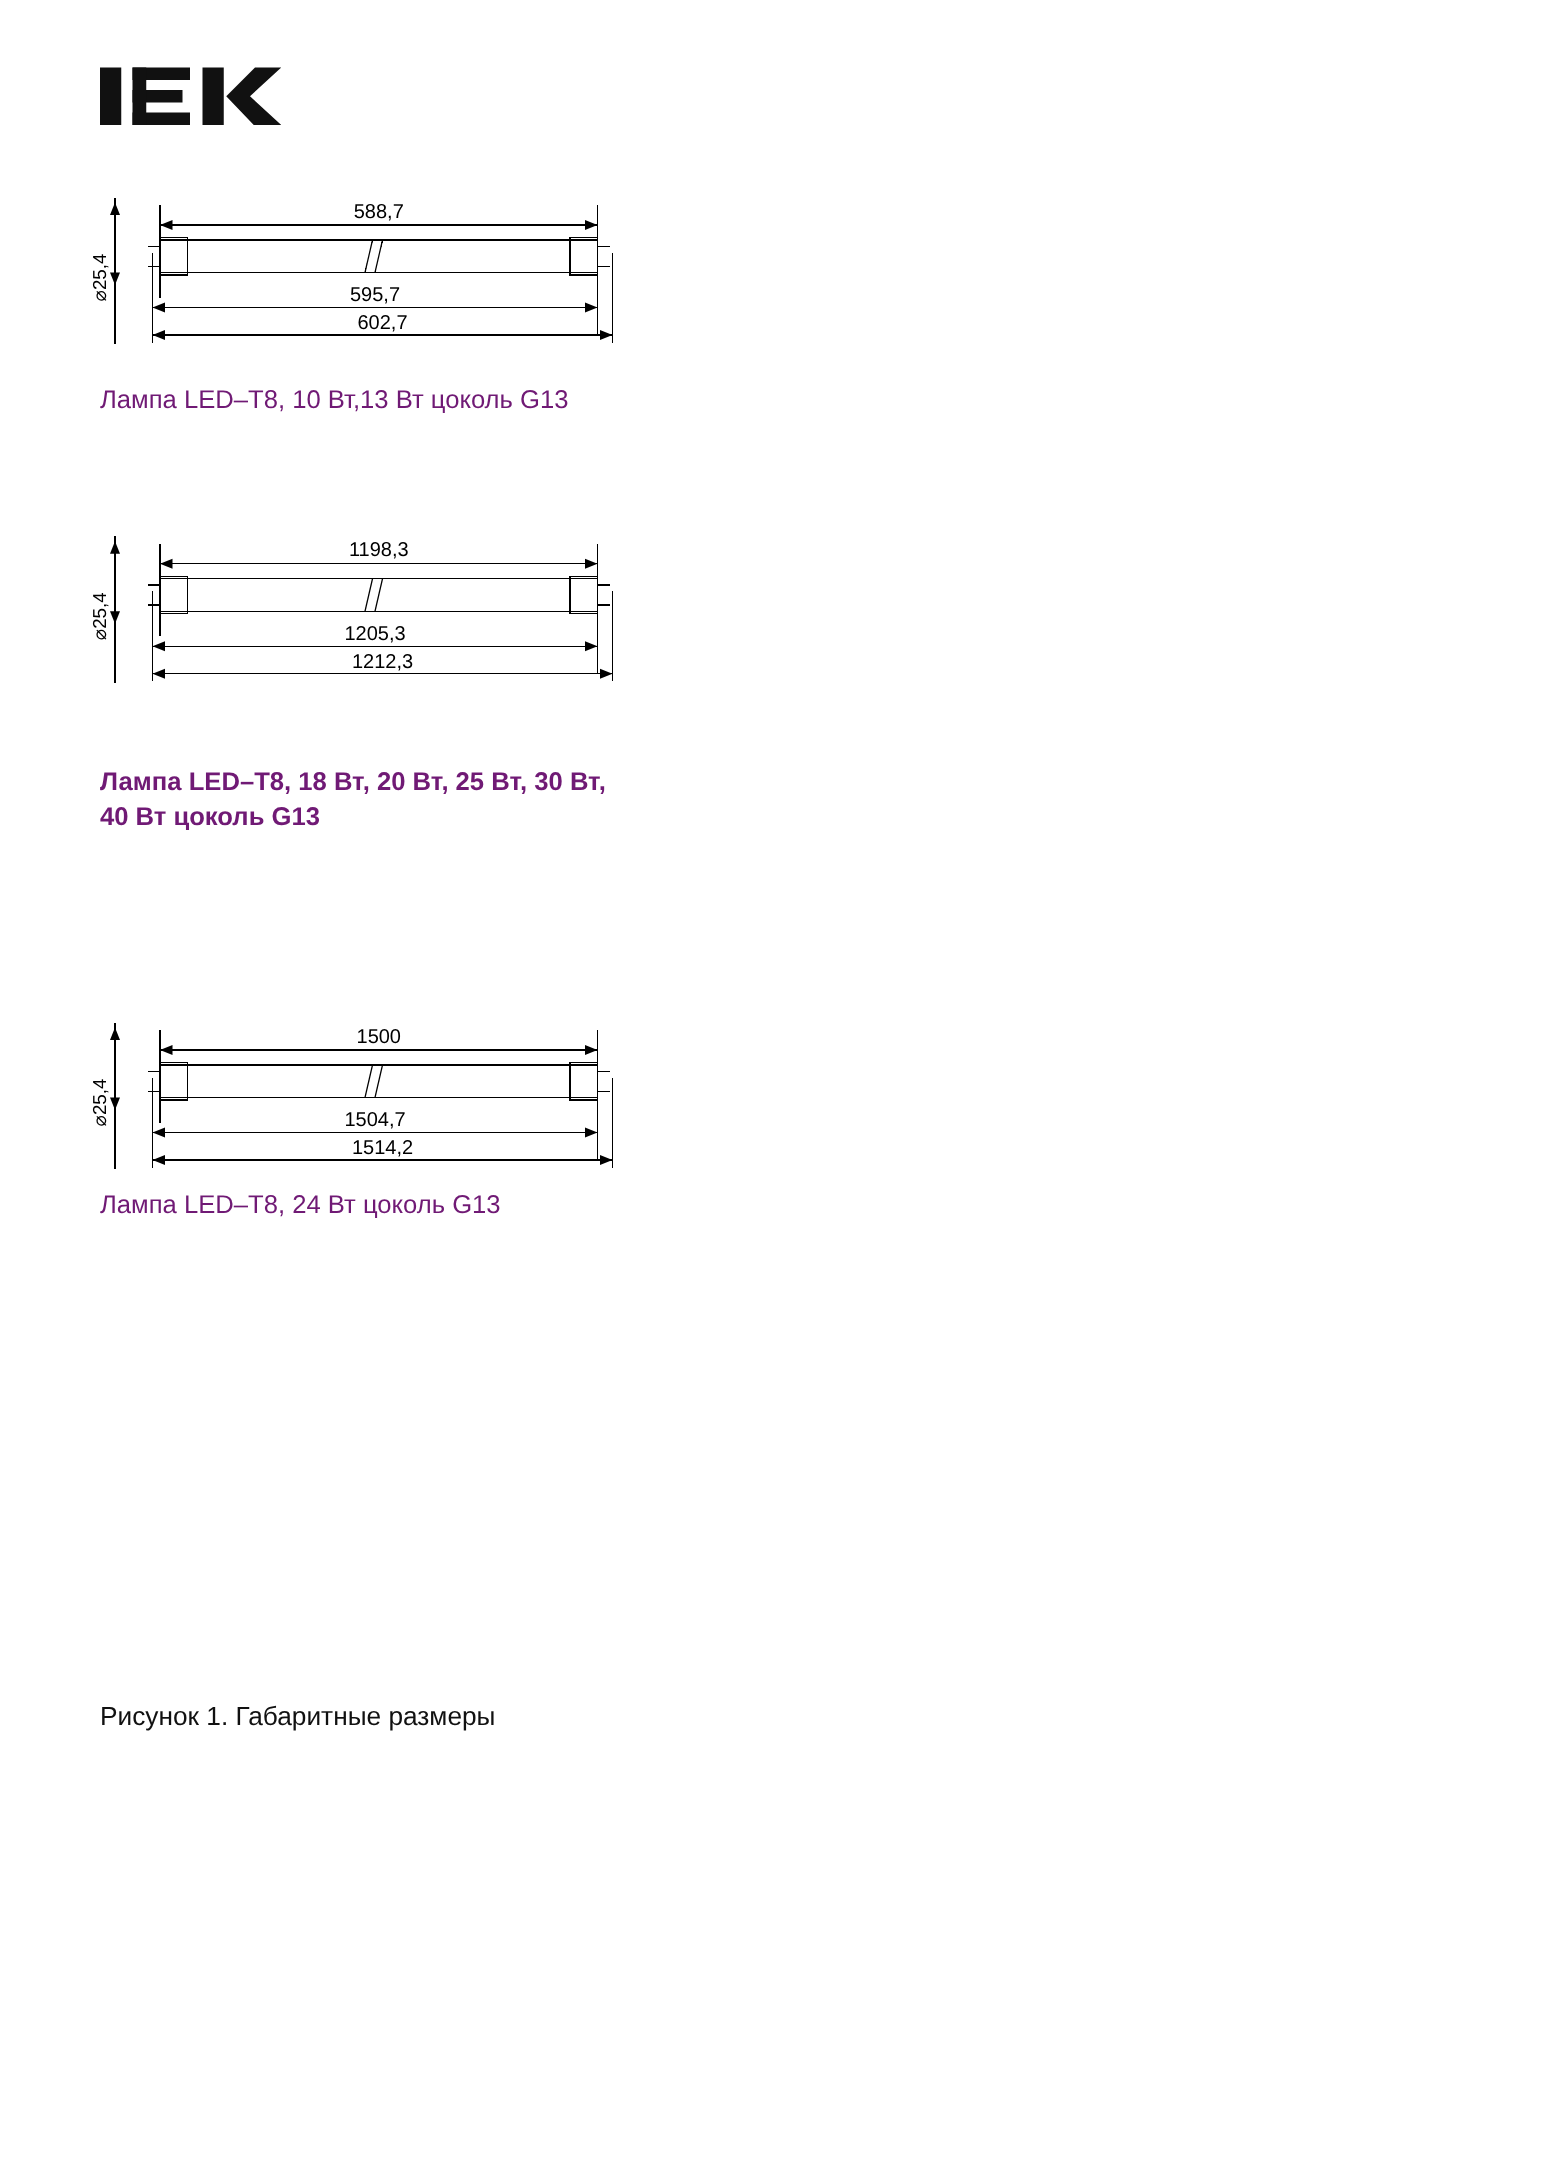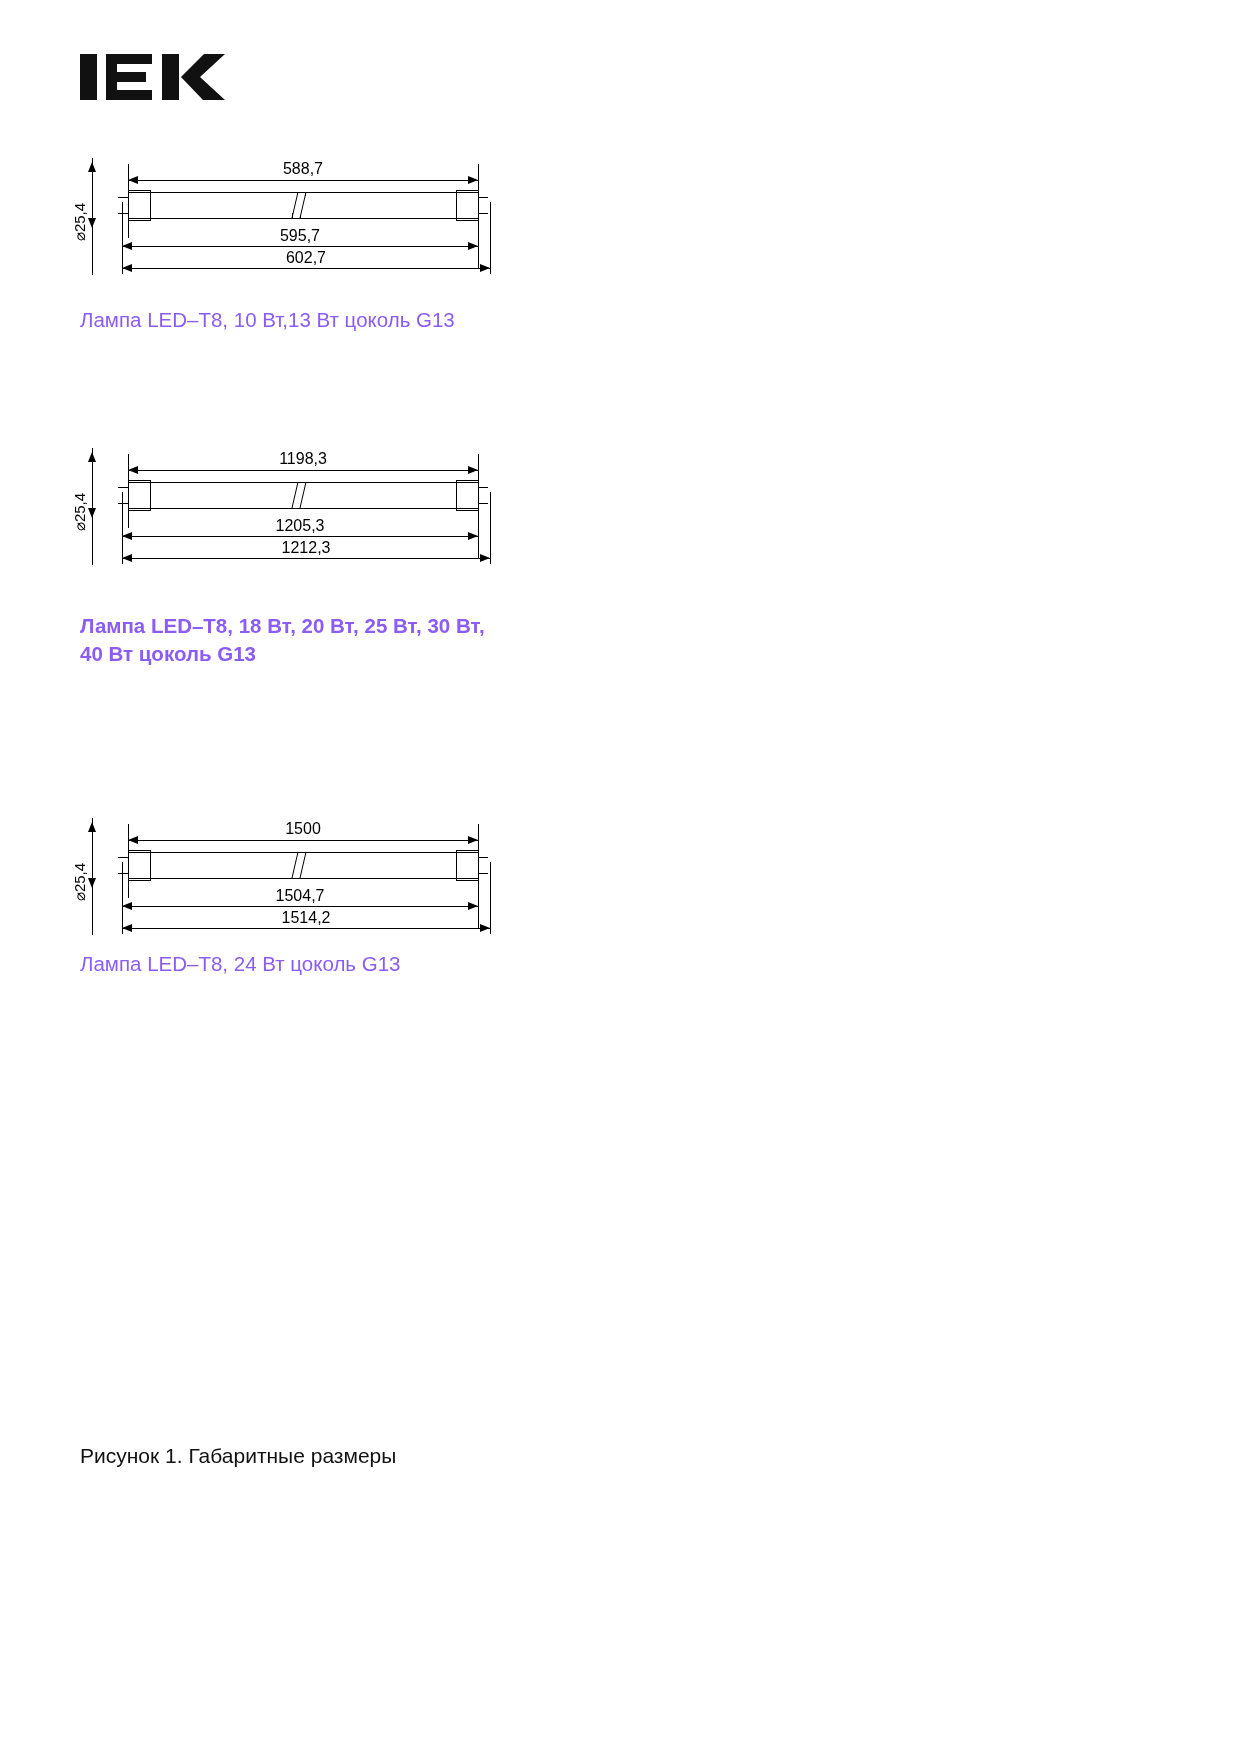--- a/index.html
+++ b/index.html
@@ -36,28 +36,28 @@
   .drawing svg {
     display: block;
   }
 
   
   .caption {
     position: absolute;
     left: 80px;
     font-size: 20.5px;
     line-height: 28px;
-    color: #8b5cf6;
+    color: #701a75;
     white-space: pre-line;
   }
 
   .figure-title {
     position: absolute;
     left: 80px;
-    top: 1444px;
+    top: 1362px;
     font-size: 21px;
     color: #111111;
   }
 
   text {
     font-family: "Liberation Sans", sans-serif;
     fill: #000000;
   }
 </style>
 </head>
@@ -130,21 +130,21 @@
     </g>
     <text x="233" y="24" text-anchor="middle" font-size="16">588,7</text>
     <text x="230" y="91" text-anchor="middle" font-size="16">595,7</text>
     <text x="236" y="113" text-anchor="middle" font-size="16">602,7</text>
     <text x="15" y="72" font-size="15" transform="rotate(-90 15 72)" text-anchor="middle">⌀25,4</text>
   </svg>
 </div>
 
 <div class="caption" style="top:306px;">Лампа LED–T8, 10 Вт,13 Вт цоколь G13</div>
 
-<div class="drawing" style="top:440px;">
+<div class="drawing" style="top:421px;">
   <svg width="560" height="150" viewBox="0 0 560 150" xmlns="http://www.w3.org/2000/svg">
     <g stroke="#000000" stroke-width="1" fill="none" shape-rendering="crispEdges">
       <line x1="22" y1="8" x2="22" y2="125"></line>
       <line x1="58" y1="30" x2="408" y2="30"></line>
       <line x1="58" y1="14" x2="58" y2="88"></line>
       <line x1="408" y1="14" x2="408" y2="118"></line>
       <line x1="52" y1="96" x2="408" y2="96"></line>
       <line x1="52" y1="118" x2="420" y2="118"></line>
       <line x1="420" y1="52" x2="420" y2="124"></line>
       <line x1="52" y1="52" x2="52" y2="124"></line>

